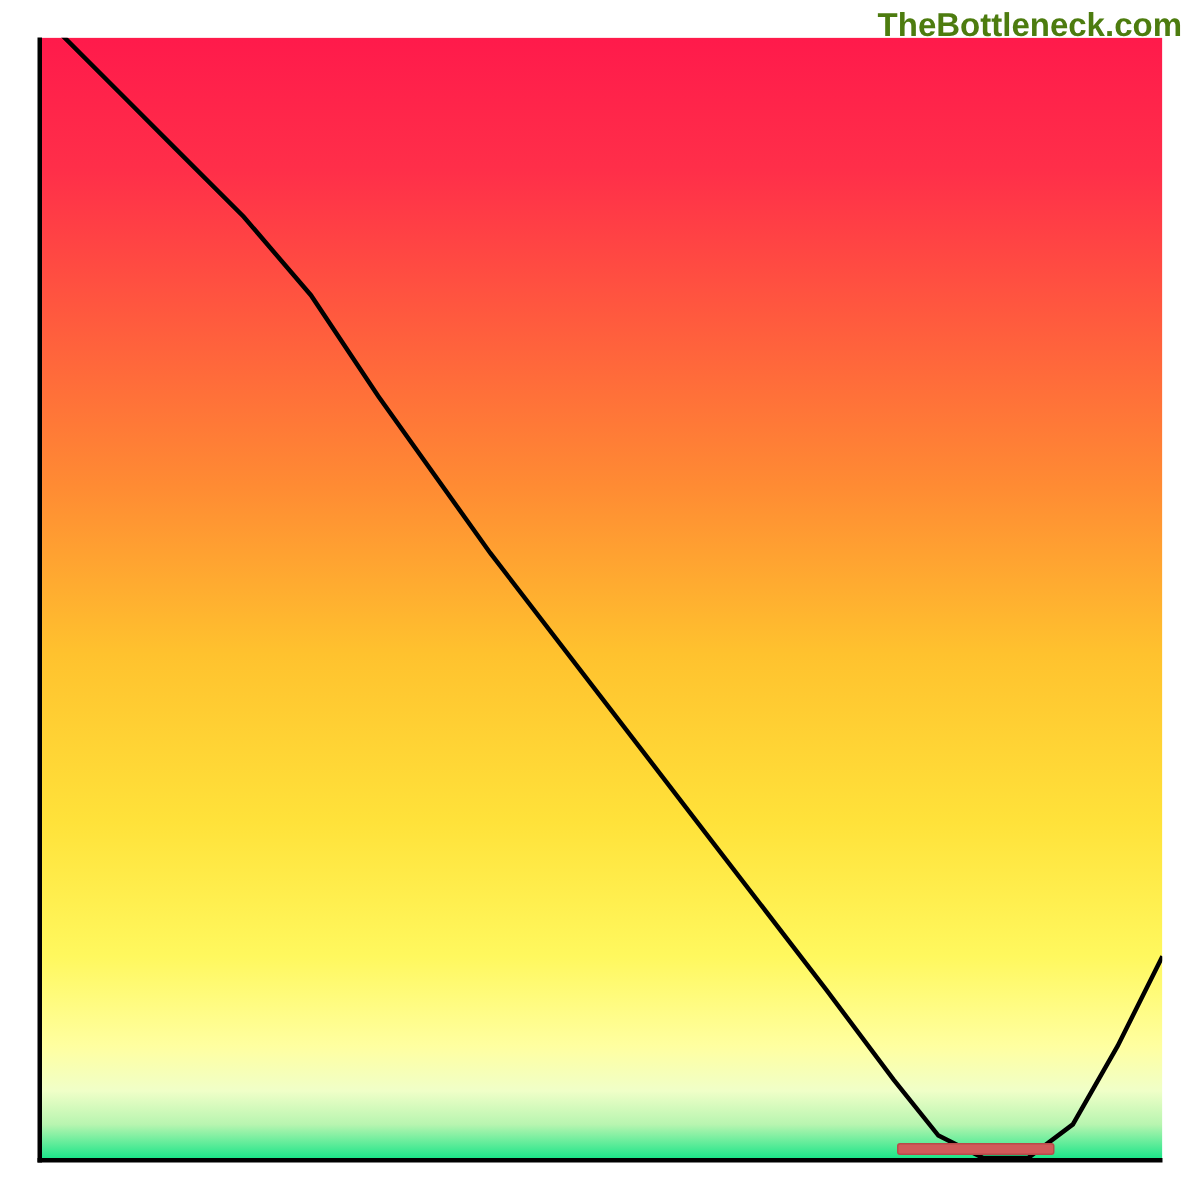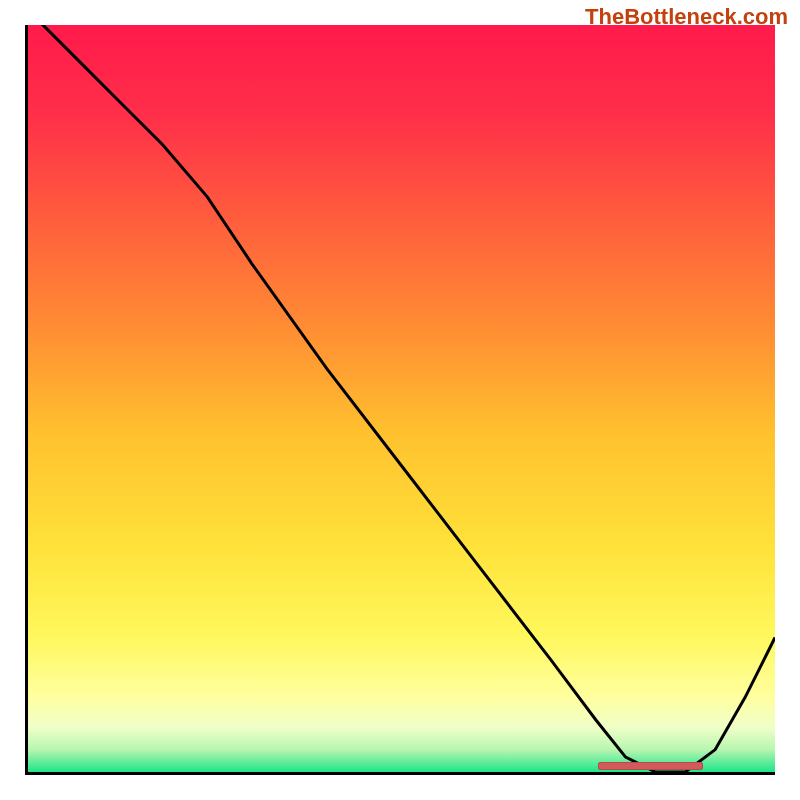--- a/index.html
+++ b/index.html
@@ -9,21 +9,21 @@
     width: 800px;
     height: 800px;
   }
   .attribution {
     position: absolute;
     top: 4px;
     right: 12px;
     font-family: Arial, Helvetica, sans-serif;
     font-size: 22px;
     font-weight: bold;
-    color: #c2410c;
+    color: #4d7c0f;
     letter-spacing: 0px;
   }
   .plot-area {
     position: absolute;
     left: 25px;
     top: 25px;
     width: 750px;
     height: 750px;
     border-left: 3px solid #000;
     border-bottom: 3px solid #000;

